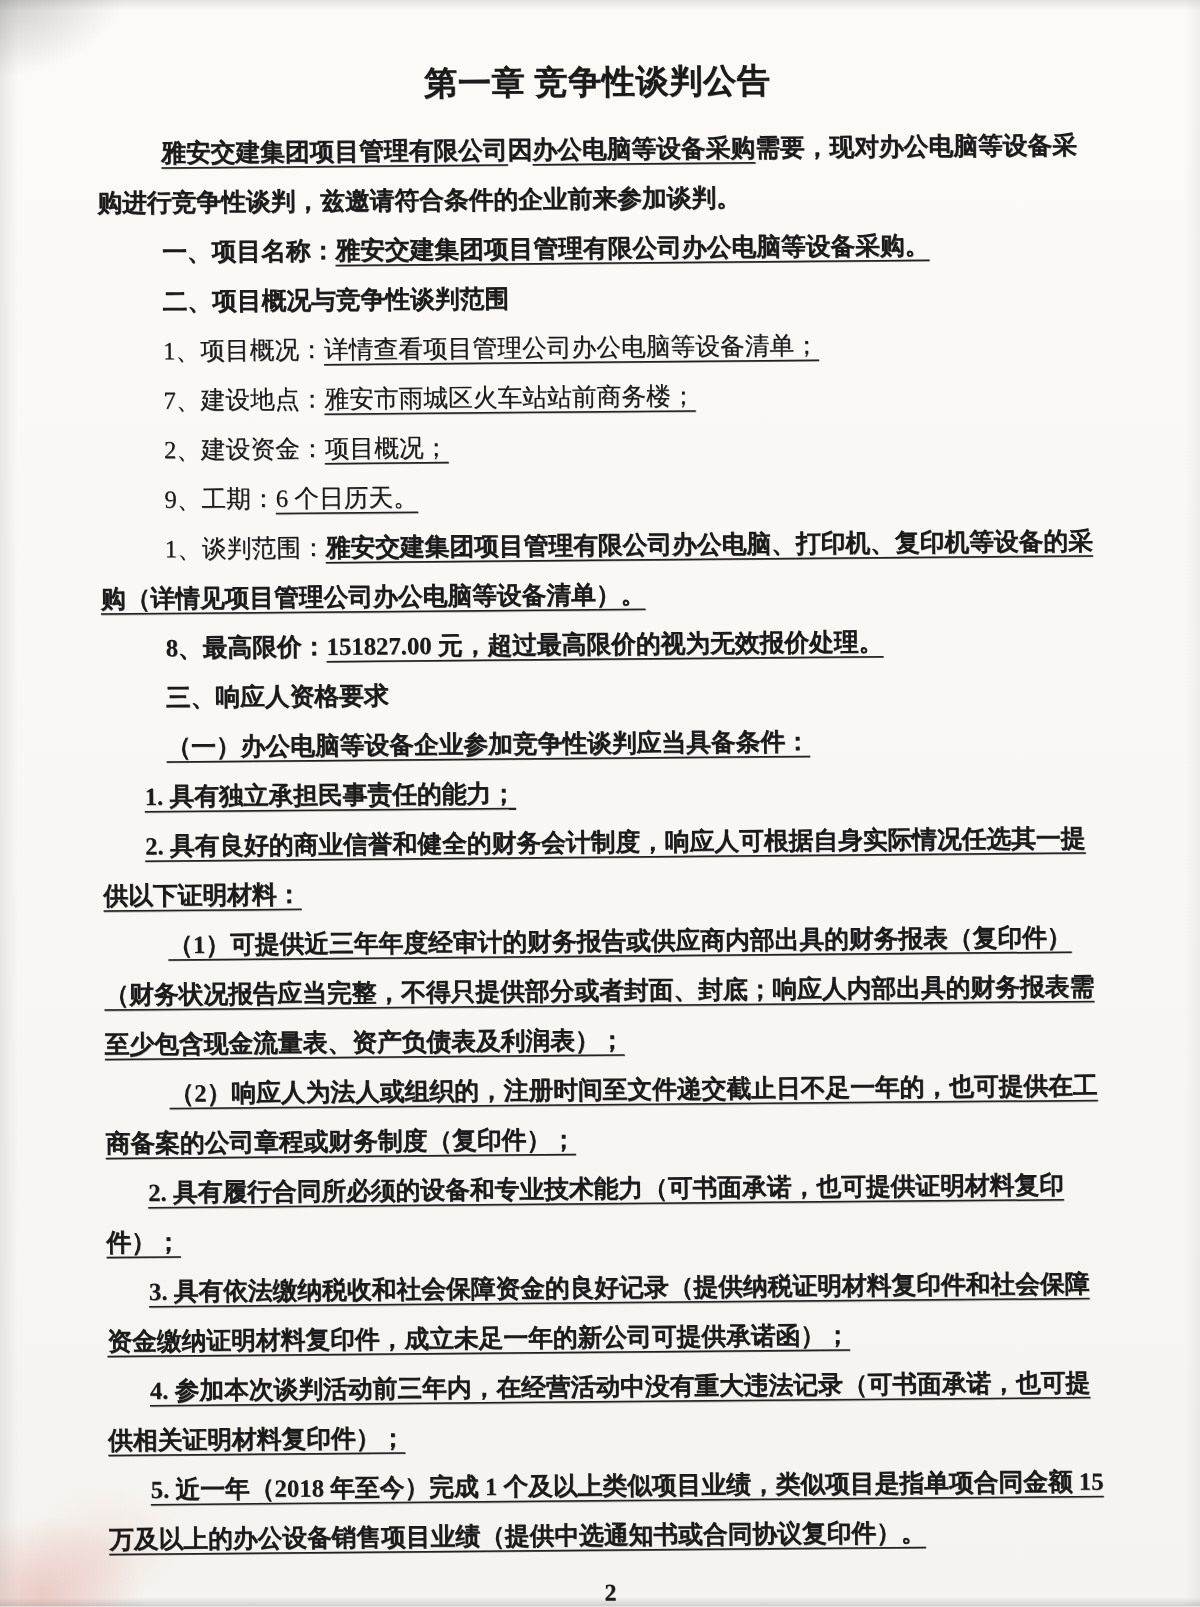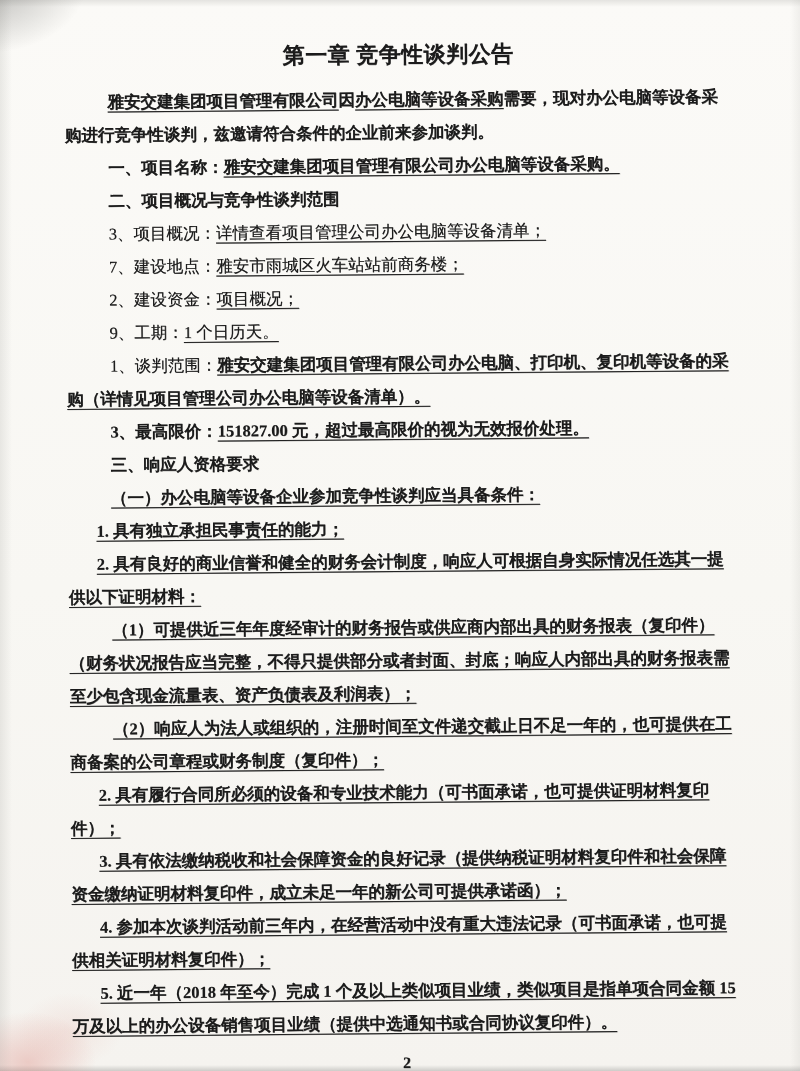--- a/index.html
+++ b/index.html
@@ -65,31 +65,31 @@
   <div class="content">
 
     <h1 class="doc-title">第一章 竞争性谈判公告</h1>
 
     <p class="ind"><span class="u b">雅安交建集团项目管理有限公司</span><span class="sb">因</span><span class="u b">办公电脑等设备采购</span><span class="sb">需要，现对办公电脑等设备采购进行竞争性谈判，兹邀请符合条件的企业前来参加谈判。</span></p>
 
     <p class="ind b"><span>一、项目名称：</span><span class="u">雅安交建集团项目管理有限公司办公电脑等设备采购。</span></p>
 
     <p class="ind b">二、项目概况与竞争性谈判范围</p>
 
-    <p class="ind"><span>3、项目概况：</span><span class="u">详情查看项目管理公司办公电脑等设备清单；</span></p>
+    <p class="ind"><span>1、项目概况：</span><span class="u">详情查看项目管理公司办公电脑等设备清单；</span></p>
 
     <p class="ind"><span>7、建设地点：</span><span class="u">雅安市雨城区火车站站前商务楼；</span></p>
 
     <p class="ind"><span>2、建设资金：</span><span class="u">项目概况；</span></p>
 
-    <p class="ind"><span>9、工期：</span><span class="u">1 个日历天。</span></p>
+    <p class="ind"><span>9、工期：</span><span class="u">6 个日历天。</span></p>
 
     <p class="ind"><span>1、谈判范围：</span><span class="u sb">雅安交建集团项目管理有限公司办公电脑、打印机、复印机等设备的采购（详情见项目管理公司办公电脑等设备清单）。</span></p>
 
-    <p class="ind b"><span>3、最高限价：</span><span class="u">151827.00 元，超过最高限价的视为无效报价处理。</span></p>
+    <p class="ind b"><span>8、最高限价：</span><span class="u">151827.00 元，超过最高限价的视为无效报价处理。</span></p>
 
     <p class="ind b">三、响应人资格要求</p>
 
     <p class="ind"><span class="u sb">（一）办公电脑等设备企业参加竞争性谈判应当具备条件：</span></p>
 
     <p class="ind1"><span class="u sb">1. 具有独立承担民事责任的能力；</span></p>
 
     <p class="ind1"><span class="u sb">2. 具有良好的商业信誉和健全的财务会计制度，响应人可根据自身实际情况任选其一提供以下证明材料：</span></p>
 
     <p class="ind"><span class="u sb">（1）可提供近三年年度经审计的财务报告或供应商内部出具的财务报表（复印件）（财务状况报告应当完整，不得只提供部分或者封面、封底；响应人内部出具的财务报表需至少包含现金流量表、资产负债表及利润表）；</span></p>

